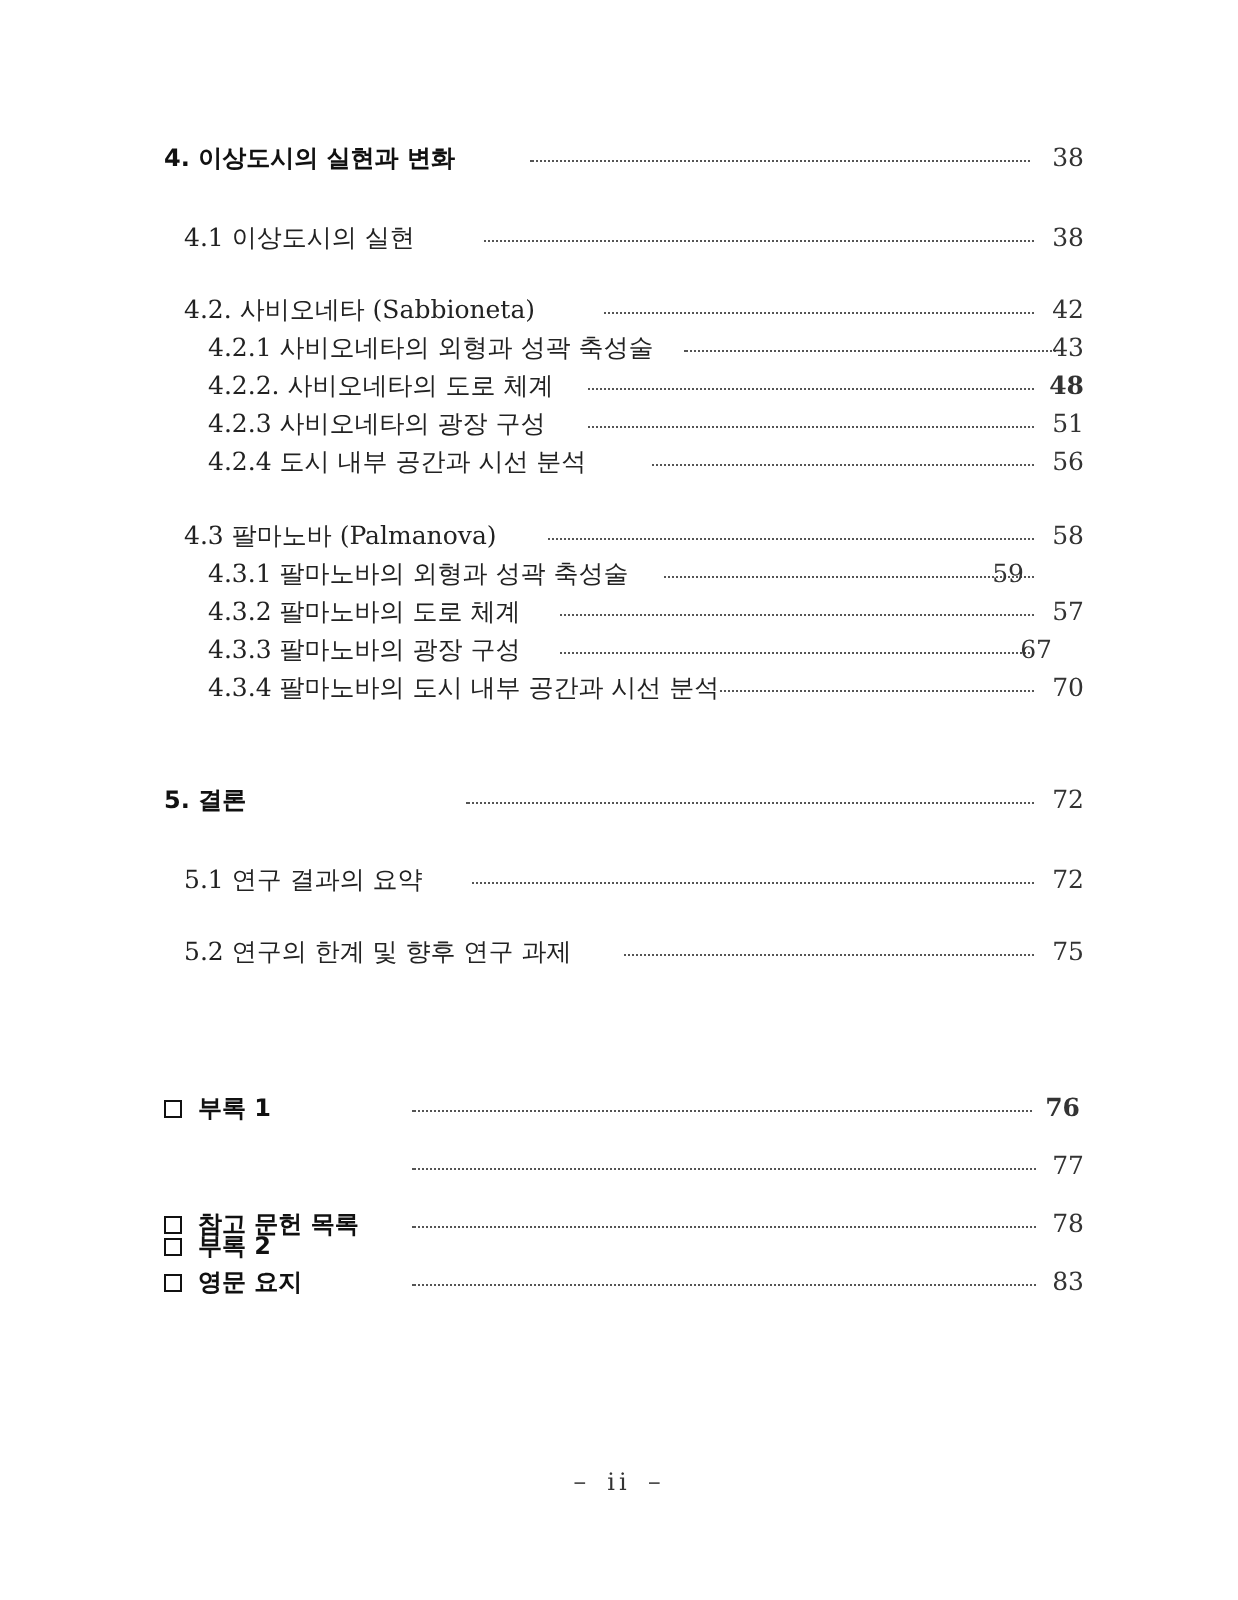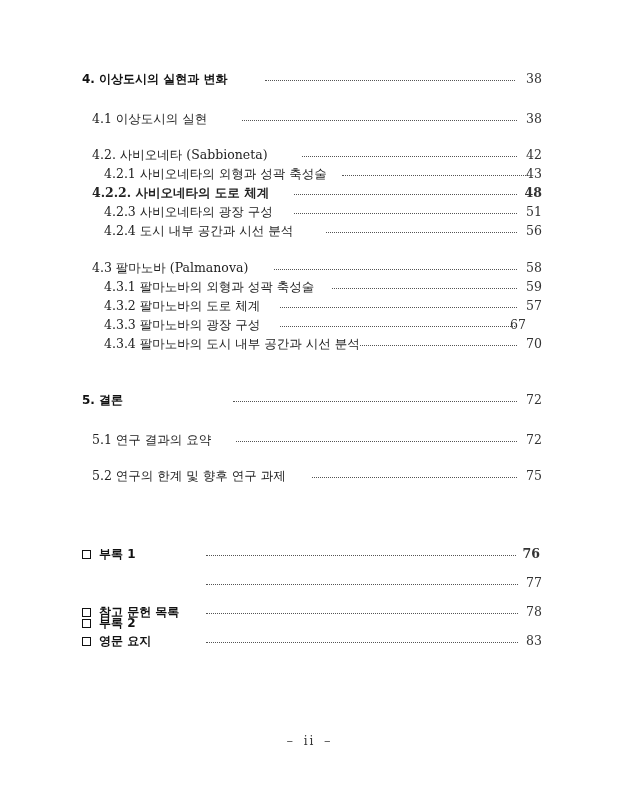--- a/index.html
+++ b/index.html
@@ -32,21 +32,21 @@
   <span class="label" style="left:92px;">4.2. 사비오네타 (Sabbioneta)</span>
   <span class="dots" style="left:302px;width:215px;"></span>
   <span class="page" style="left:512px;">42</span>
 </div>
 <div class="row" style="top:165px;">
   <span class="label" style="left:104px;">4.2.1 사비오네타의 외형과 성곽 축성술</span>
   <span class="dots" style="left:342px;width:186px;"></span>
   <span class="page" style="left:512px;">43</span>
 </div>
 <div class="row" style="top:184px;">
-  <span class="label" style="left:92px;font-weight:bold;">4.2.2. 사비오네타의 도로 체계</span>
+  <span class="label" style="left:104px;">4.2.2. 사비오네타의 도로 체계</span>
   <span class="dots" style="left:294px;width:223px;"></span>
   <span class="page" style="left:512px;font-weight:bold;">48</span>
 </div>
 <div class="row" style="top:203px;">
   <span class="label" style="left:104px;">4.2.3 사비오네타의 광장 구성</span>
   <span class="dots" style="left:294px;width:223px;"></span>
   <span class="page" style="left:512px;">51</span>
 </div>
 <div class="row" style="top:222px;">
   <span class="label" style="left:104px;">4.2.4 도시 내부 공간과 시선 분석</span>
@@ -55,21 +55,21 @@
 </div>
 
 <div class="row" style="top:259px;">
   <span class="label" style="left:92px;">4.3 팔마노바 (Palmanova)</span>
   <span class="dots" style="left:274px;width:243px;"></span>
   <span class="page" style="left:512px;">58</span>
 </div>
 <div class="row" style="top:278px;">
   <span class="label" style="left:104px;">4.3.1 팔마노바의 외형과 성곽 축성술</span>
   <span class="dots" style="left:332px;width:185px;"></span>
-  <span class="page" style="left:512px;">59</span>
+  <span class="page" style="left:482px;">59</span>
 </div>
 <div class="row" style="top:297px;">
   <span class="label" style="left:104px;">4.3.2 팔마노바의 도로 체계</span>
   <span class="dots" style="left:280px;width:237px;"></span>
   <span class="page" style="left:512px;">57</span>
 </div>
 <div class="row" style="top:316px;">
   <span class="label" style="left:104px;">4.3.3 팔마노바의 광장 구성</span>
   <span class="dots" style="left:280px;width:237px;"></span>
   <span class="page" style="left:496px;">67</span>

